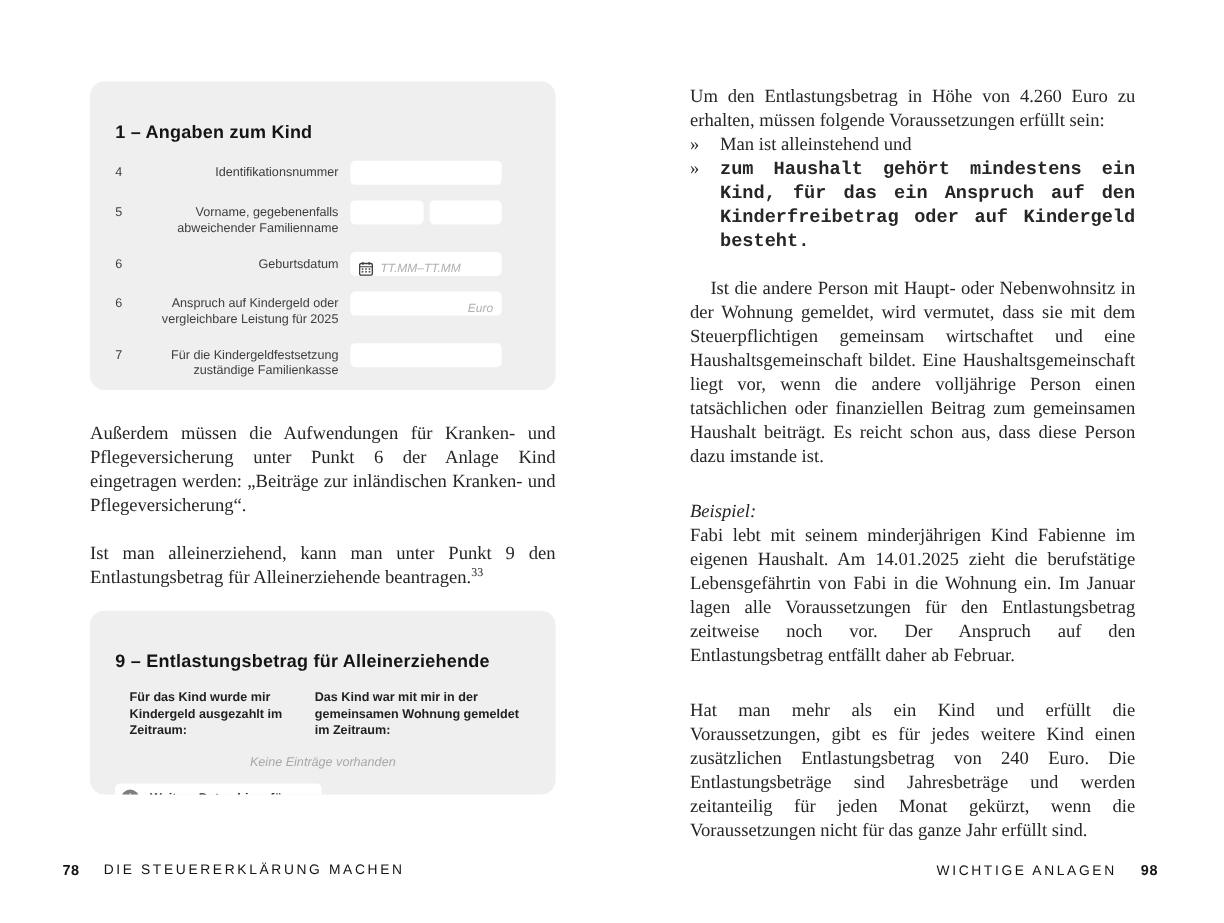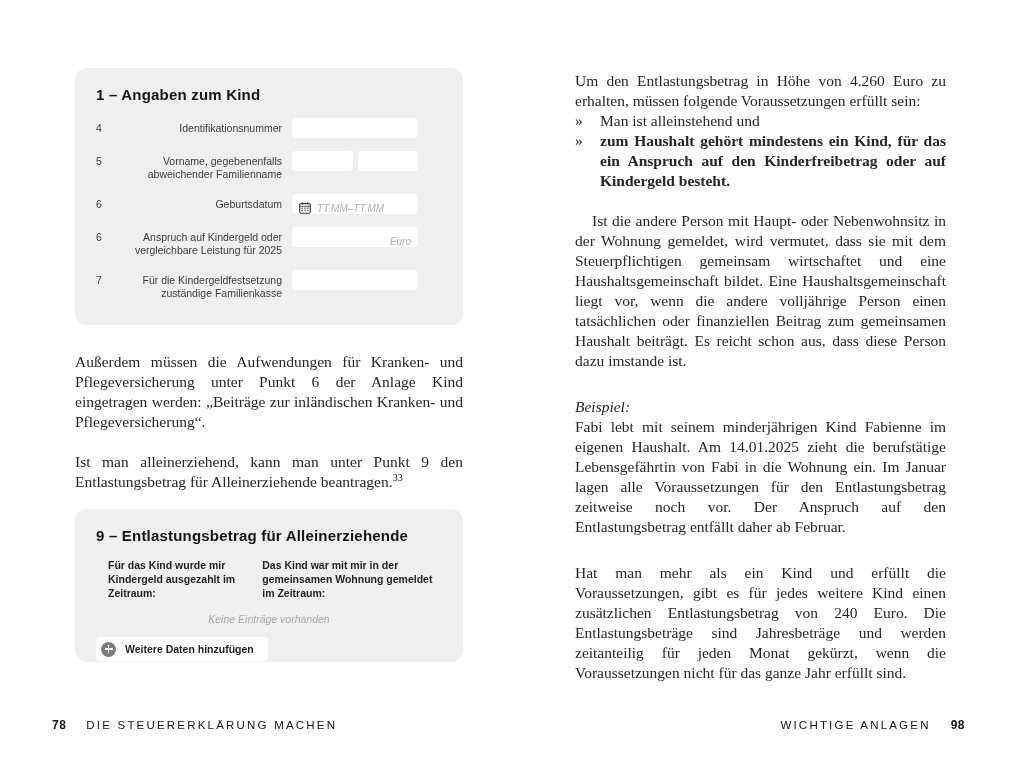--- a/index.html
+++ b/index.html
@@ -15,21 +15,21 @@
   
   .col-left  { position:absolute; left:75px;  top:68px; width:388px; }
   .col-right { position:absolute; left:575px; top:71px; width:371px; }
 
   .body-text { font-size:15.5px; line-height:20px; text-align:justify; color:#262626; }
 
   
   .card {
     background:#efefef;
     border-radius:12px;
-    padding:18px 21px 16px 21px;
+    padding:34px 21px 16px 21px;
     overflow:hidden;
     font-family:"Liberation Sans", sans-serif;
   }
   .card-1 { height:257px; }
   .card-2 { height:153px; margin-top:17px; }
   .card-title { font-size:15px; font-weight:700; color:#141414; letter-spacing:.2px; line-height:18px; }
   .card-subtitle { font-size:11.5px; font-weight:700; color:#141414; margin-top:9px; line-height:14px; }
 
   .form-rows { margin-top:14px; }
   .form-row { display:flex; align-items:flex-start; margin-top:13px; }
@@ -72,21 +72,21 @@
   .lp1 { margin-top:27px; }
   .lp2 { margin-top:20px; }
   sup { font-size:10px; line-height:0; }
 
   
   .rp1 { }
   .bullets { margin-bottom:20px; }
   .bullet { display:flex; }
   .bullet .marker { flex:0 0 25px; width:25px; }
   .bullet .txt { flex:1; text-align:justify; }
-  .bullet.bold .txt { font-weight:700; }
+  .bullet.bold .txt { font-weight:700;font-family:Liberation Mono, monospace; }
   .rp3 { text-indent:17px; }
   .example-block { margin-top:26px; }
   .example-label { font-style:italic; }
   .rp4 { margin-top:26px; }
 
   
   .footer { position:absolute; top:718px; display:flex; align-items:baseline; font-family:"Liberation Sans", sans-serif; color:#141414; }
   .footer-left { left:52px; gap:20px;align-items:center; }
   .footer-right { right:55px; gap:20px; }
   .page-num { font-size:12px; font-weight:700; letter-spacing:.5px; }

